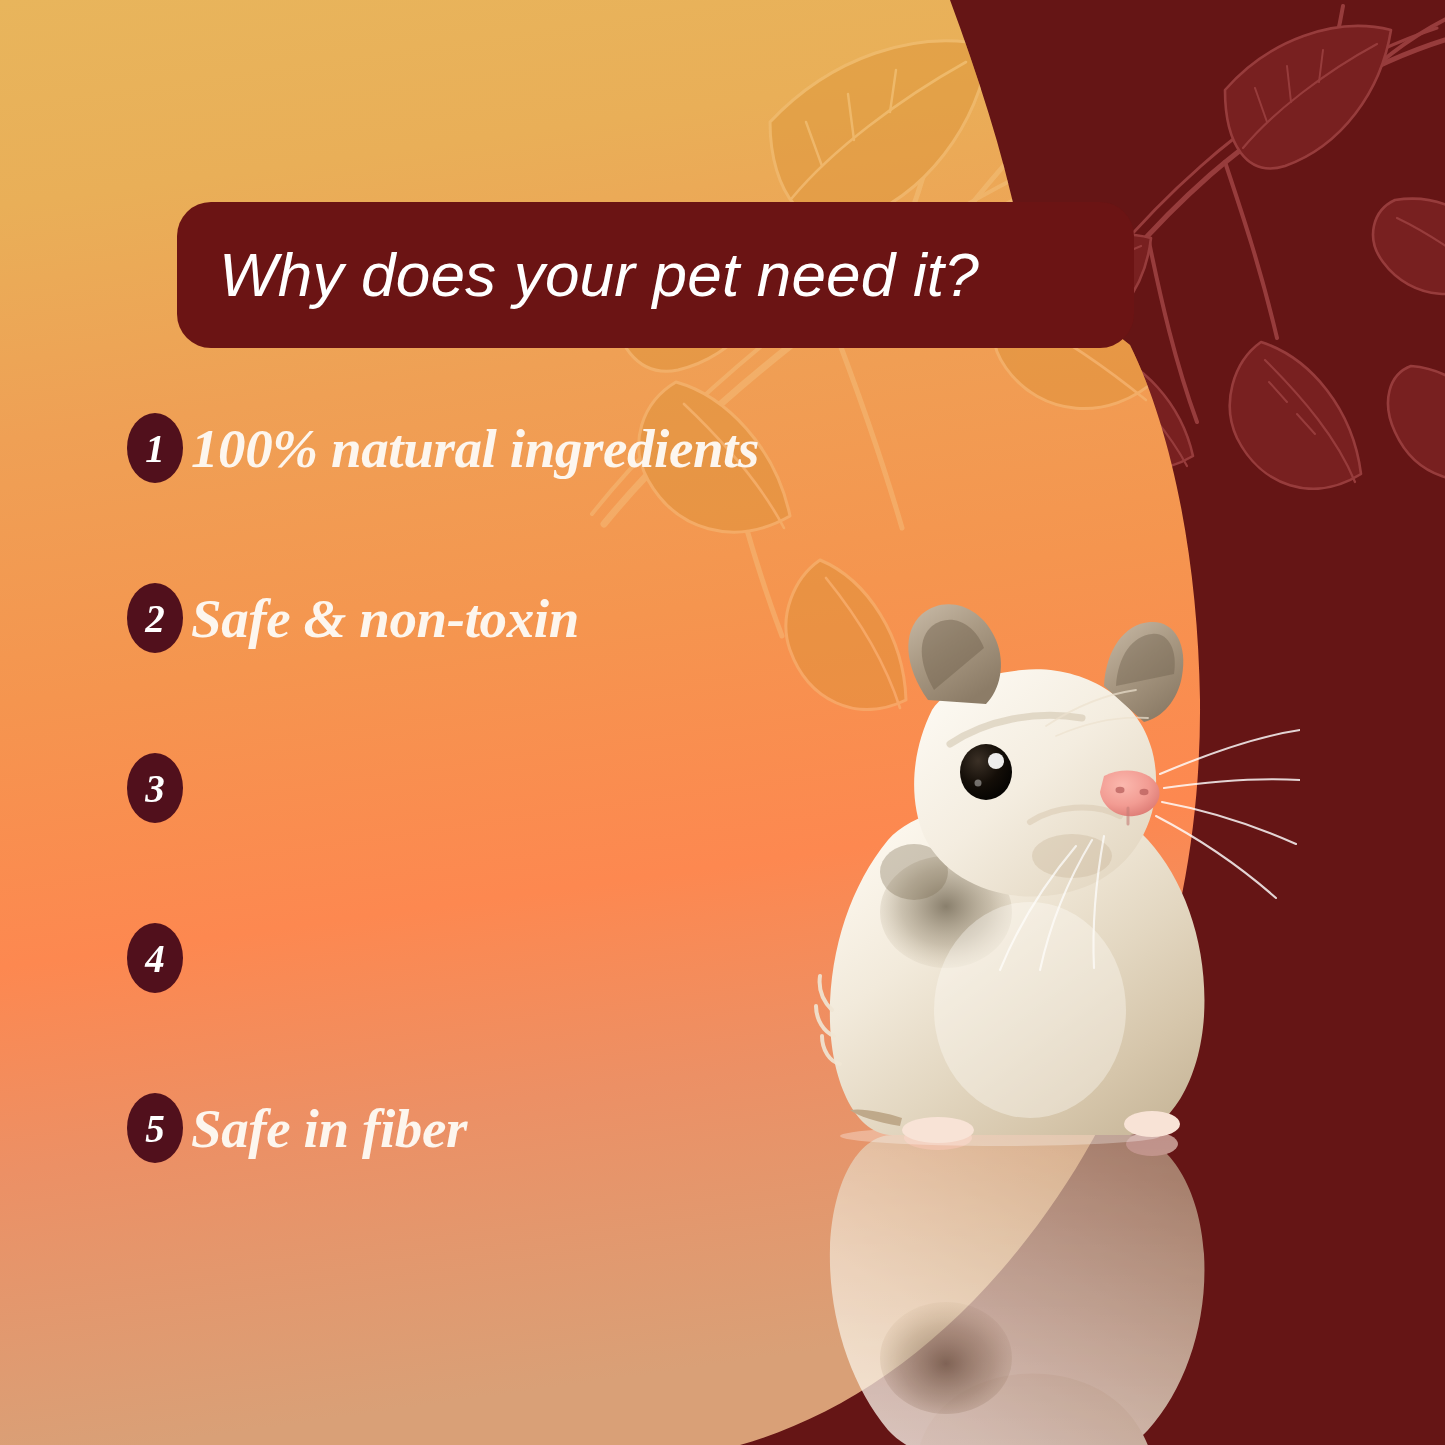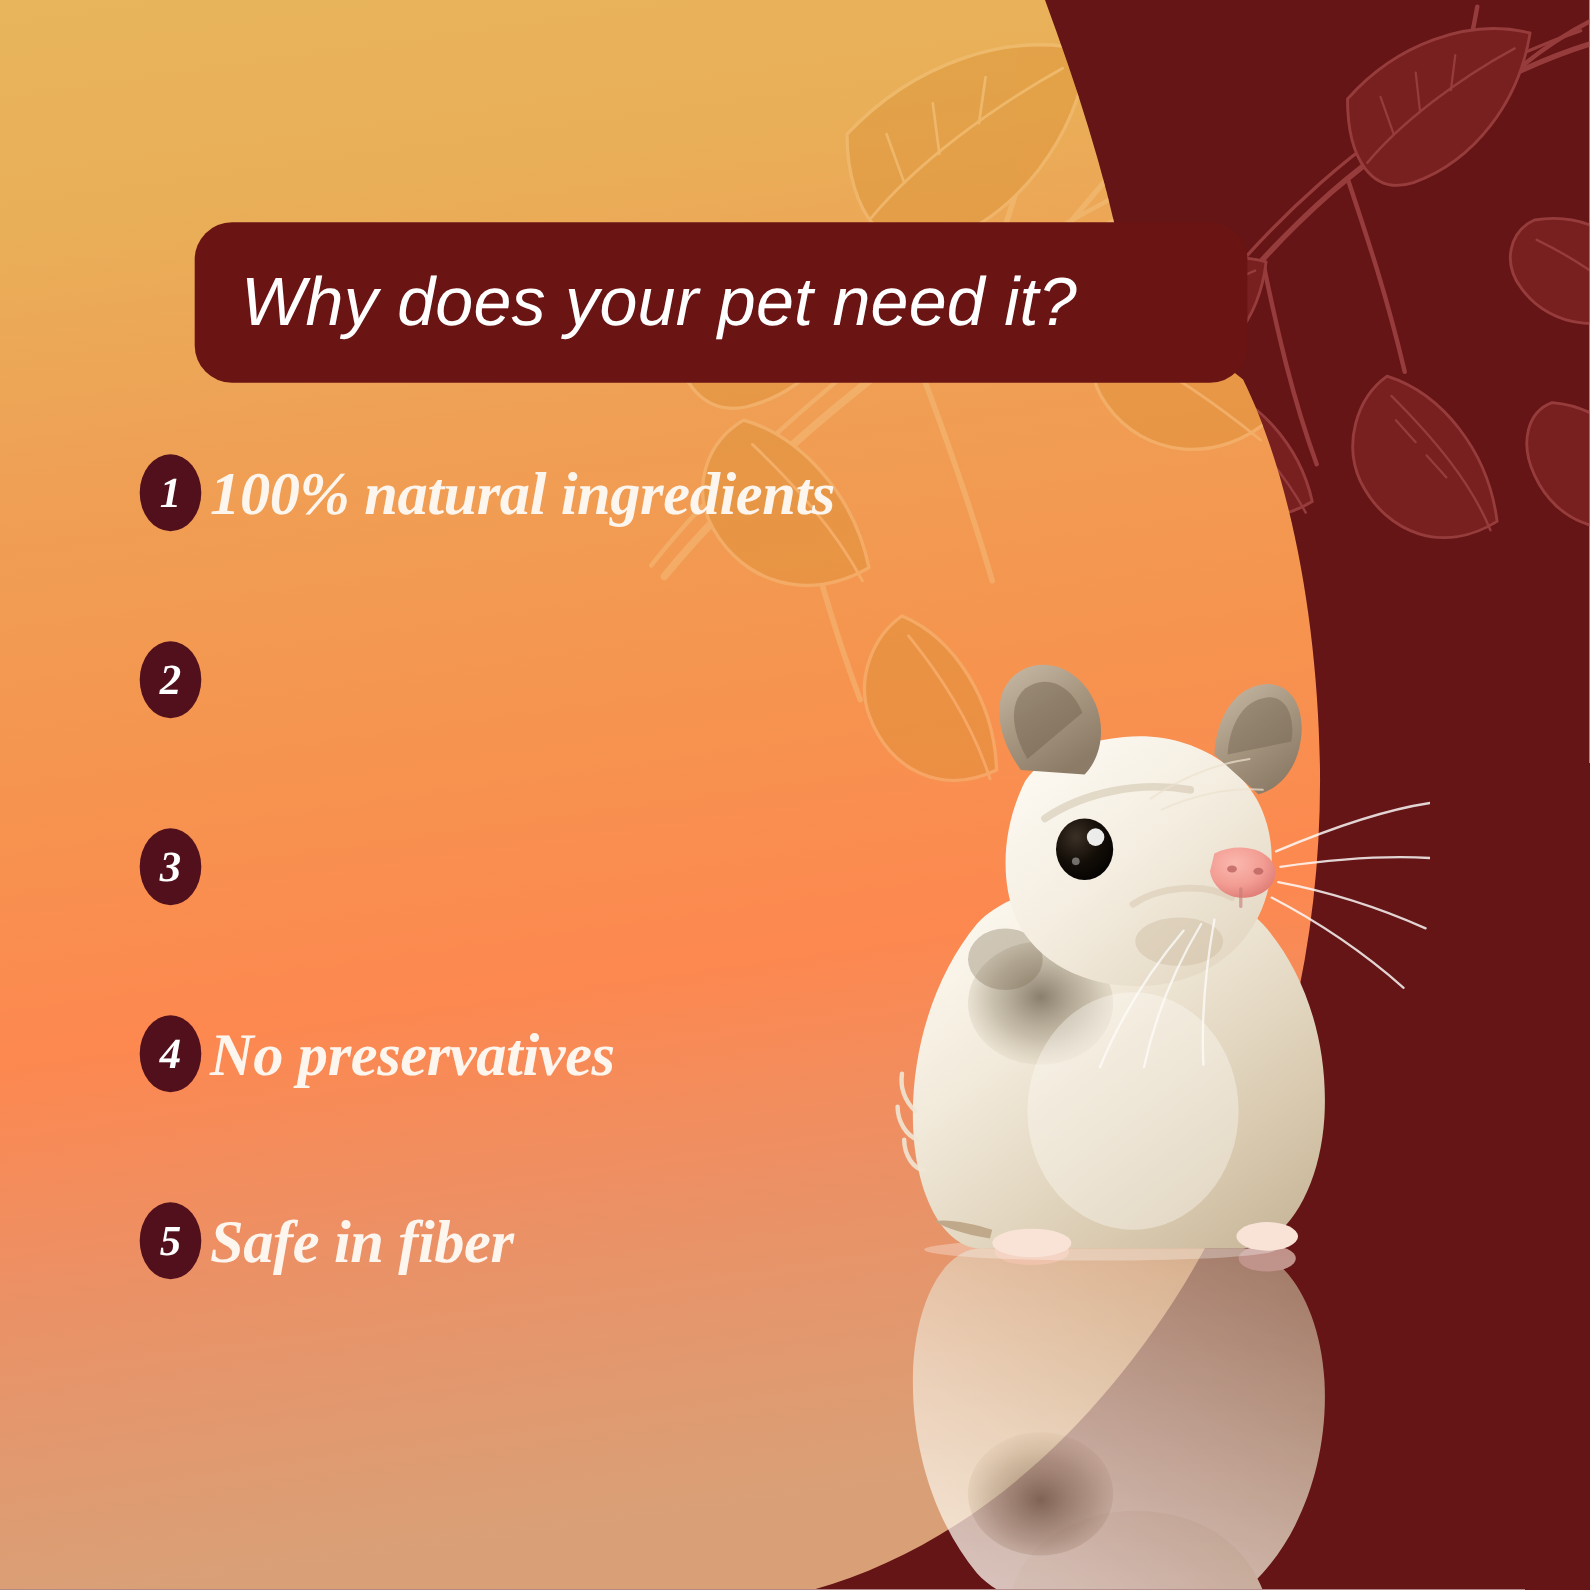--- a/index.html
+++ b/index.html
@@ -199,29 +199,29 @@
 
   <div class="benefits">
 
     <div class="benefit-row">
       <div class="num-badge">1</div>
       <div class="benefit-label">100% natural ingredients</div>
     </div>
 
     <div class="benefit-row">
       <div class="num-badge">2</div>
+      <div class="benefit-label">Safe &amp; non-toxin</div>
     </div>
 
     <div class="benefit-row">
       <div class="num-badge">3</div>
     </div>
 
     <div class="benefit-row">
       <div class="num-badge">4</div>
-      <div class="benefit-label">No preservatives</div>
     </div>
 
     <div class="benefit-row">
       <div class="num-badge">5</div>
       <div class="benefit-label">Safe in fiber</div>
     </div>
 
   </div>
 
   <div class="hamster-wrap">

